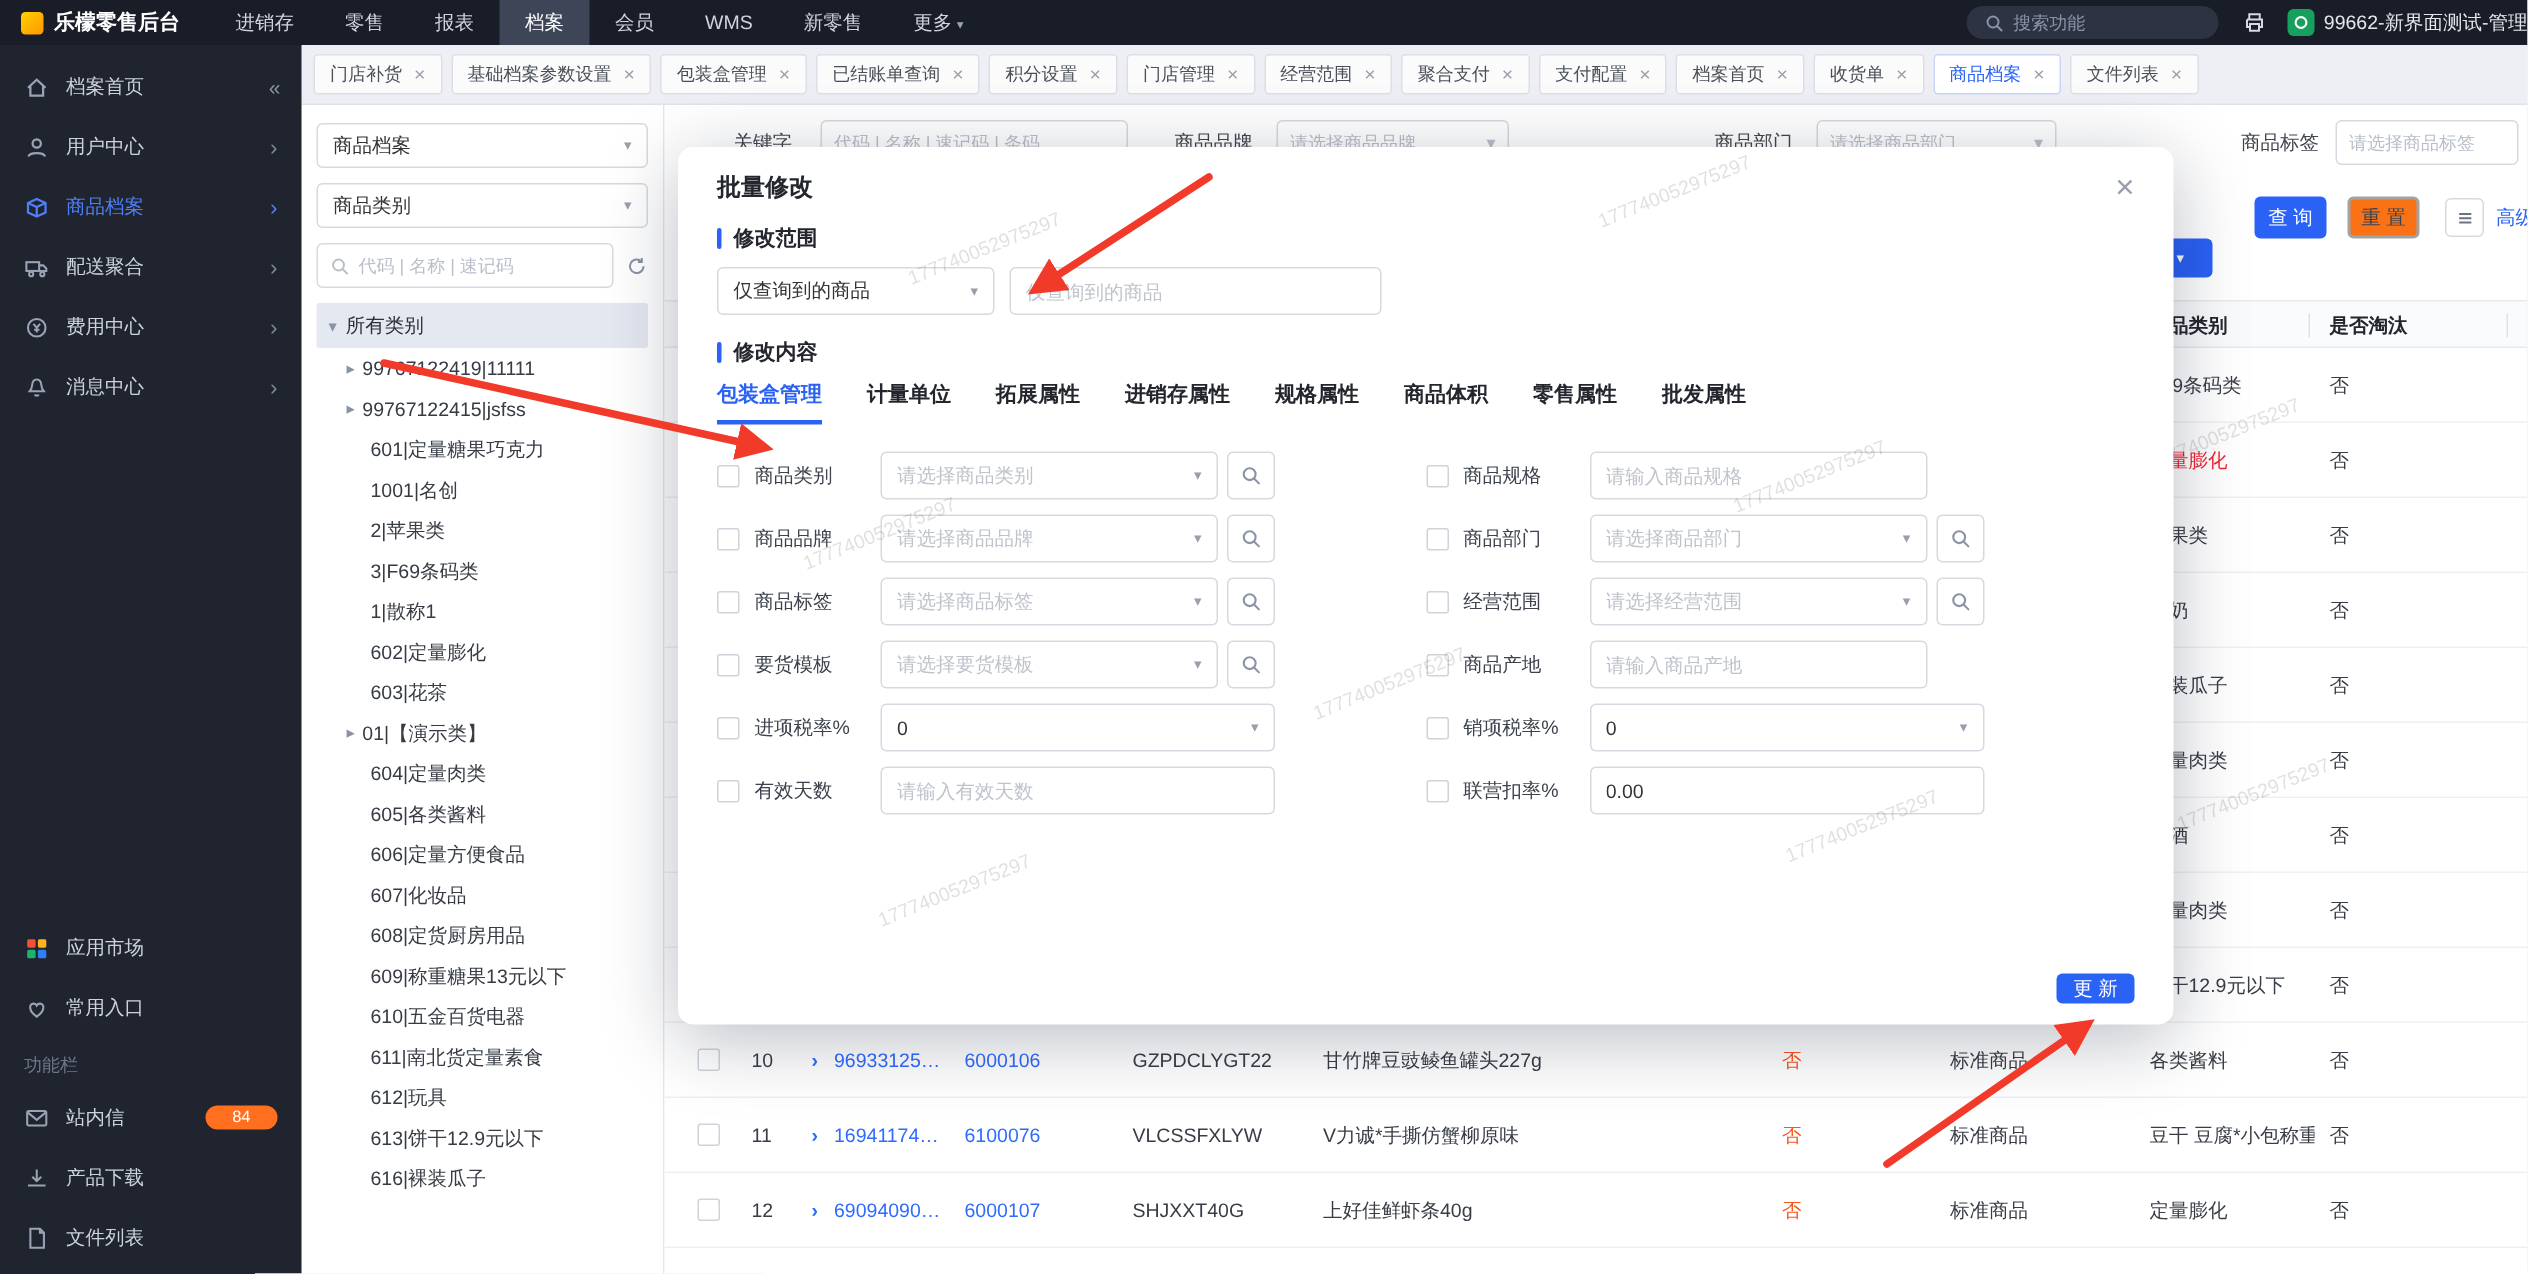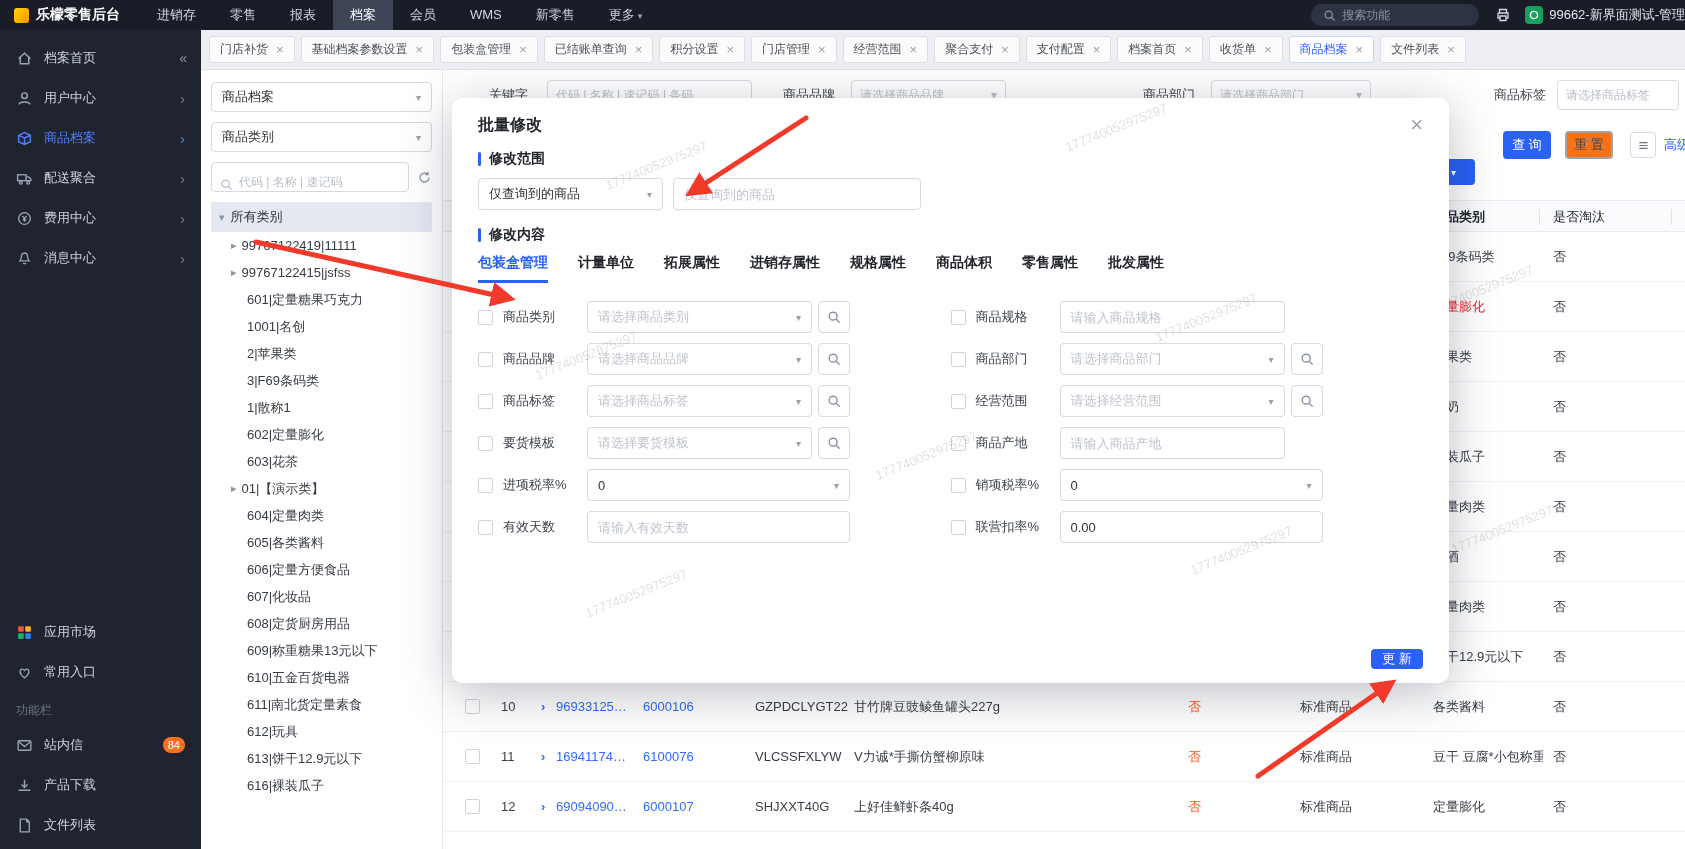--- a/index.html
+++ b/index.html
@@ -23,37 +23,37 @@
 
 .sidebar{position:absolute;top:30px;left:0;width:201px;height:819px;background:#20242f;z-index:25;padding-top:8px}
 .side-item{height:40px;display:flex;align-items:center;gap:11px;padding:0 16px;color:#ccd2de;font-size:13px;cursor:pointer}
 .s-icon{width:17px;height:17px;color:#9aa3b5;flex:none}
 .side-item .chev{margin-left:auto;color:#7e8798;font-size:15px}
 .side-item.selected{color:#4e7ef9}
 .side-item.selected .s-icon,.side-item.selected .chev{color:#4e7ef9}
 .collapse{margin-left:auto;color:#8a93a5;font-size:14px;letter-spacing:-2px;cursor:pointer}
 .side-bottom{position:absolute;left:0;right:0;bottom:4px}
 .fn-label{padding:10px 16px 6px;color:#6e7687;font-size:12px}
-.badge{margin-left:auto;background:#ff6f1f;color:#fff;font-size:11px;border-radius:9px;padding:1px 5px;line-height:14px}
+.badge{margin-left:auto;background:#ff6f1f;color:#fff;font-size:11px;border-radius:9px;padding:1px 18px;line-height:14px}
 
 .main{position:absolute;left:201px;top:30px;right:0;bottom:0;display:flex;flex-direction:column}
 .tabbar{height:40px;background:#edeff4;border-bottom:1px solid #e0e3e9;display:flex;align-items:center;
   padding:0 8px;gap:6px;overflow:hidden;flex:none}
 .tab{height:27px;display:inline-flex;align-items:center;gap:8px;background:#fbfbfc;border:1px solid #dcdfe6;
   border-radius:3px;padding:0 10px;font-size:12px;color:#495057;white-space:nowrap;cursor:pointer;flex:none}
 .tab.active{color:#2a62f6;background:#fff;border-color:#c9d6f5}
 .tab .x{color:#9aa0ab;font-size:13px;cursor:pointer}
 .workspace{flex:1;display:flex;min-height:0}
 
 .tree-panel{width:242px;background:#fff;border-right:1px solid #e3e6ec;padding:12px 10px 0;flex:none;overflow:hidden}
 .combo{height:30px;border:1px solid #d5d9e0;border-radius:4px;display:flex;align-items:center;justify-content:space-between;
   padding:0 10px;font-size:13px;color:#333;margin-bottom:10px;background:#fff;cursor:pointer}
 .combo .car,.sel .car{color:#99a0ab;font-size:10px}
 .searchrow{display:flex;align-items:center;gap:8px;margin-bottom:10px}
-.search-box{flex:1;height:30px;border:1px solid #d5d9e0;border-radius:4px;display:flex;align-items:flex-end;gap:6px;
+.search-box{flex:1;height:30px;border:1px solid #d5d9e0;border-radius:4px;display:flex;align-items:center;gap:6px;
   padding:0 8px;color:#b9bfc9;font-size:12px;cursor:text}
 .refresh{color:#8a93a5;flex:none;cursor:pointer}
 .tree-root{height:30px;background:#e4e8f1;display:flex;align-items:center;gap:6px;padding:0 8px;font-size:13px;
   color:#2b2f36;border-radius:2px;cursor:pointer}
 .tree-item{height:27px;display:flex;align-items:center;font-size:13px;color:#363b44;padding-left:36px;cursor:pointer;white-space:nowrap}
 .tree-item.exp{padding-left:20px;gap:5px}
 .caret{color:#8a93a5;font-size:11px}
 
 .table-area{flex:1;position:relative;background:#fff;overflow:hidden}
 .q-label{position:absolute;font-size:13px;color:#40454d;line-height:30px;height:30px;white-space:nowrap}
@@ -72,21 +72,21 @@
 .thead span{position:absolute;line-height:32px;white-space:nowrap}
 .vdiv{position:absolute;top:8px;width:1px;height:16px;background:#dfe2e8}
 .trow{position:absolute;left:0;right:0;height:50px;border-bottom:1px solid #eef0f3;font-size:13px;color:#383d46}
 .trow span{position:absolute;line-height:50px;white-space:nowrap}
 .trow .cb{left:22px;top:17px;width:15px;height:15px;border:1px solid #cfd3da;border-radius:2px;background:#fff;line-height:normal;cursor:pointer}
 .c-seq{left:58px}
 .c-exp{left:98px;color:#2f6bff;font-weight:bold;cursor:pointer}
 .c-code{left:113px;color:#2f6bff;cursor:pointer}
 .c-sku{left:200px;color:#2f6bff;cursor:pointer}
 .c-spec{left:312px}
-.c-name{left:411px;width:215px;overflow:hidden}
+.c-name{left:439px;width:215px;overflow:hidden}
 .c-flag{left:745px;color:#fa541c}
 .c-type{left:857px}
 .c-cat{left:990px;width:110px;overflow:hidden}
 .c-obs{left:1110px}
 .c-cat.hl{color:#f5222d}
 
 .modal{position:absolute;left:452px;top:98px;width:997px;height:585px;background:#fff;border-radius:10px;
   box-shadow:0 10px 50px rgba(15,23,42,.28);z-index:40;padding:0 26px}
 .m-head{height:44px;display:flex;align-items:center;justify-content:space-between;padding-top:10px}
 .m-title{font-size:16px;font-weight:bold;color:#23262d}
@@ -433,21 +433,21 @@
             <path d="M3 4.5 H13 M3 8 H13 M3 11.5 H13"></path>
           </svg>
       </div>
       <span class="adv" style="left:1221px;top:61px">高级</span>
       <div class="bulk-btn" style="left:989px;top:89px">
         <span>▾</span>
       </div>
 
       <div class="thead">
         <span class="c-cat th" style="font-weight:bold">商品类别</span>
-        <span class="c-obs th" style="font-weight:normal">是否淘汰</span>
+        <span class="c-obs th" style="font-weight:bold">是否淘汰</span>
         <i class="vdiv" style="left:1096px"></i>
           <i class="vdiv" style="left:1228px"></i>
       </div>
 
       <div class="trow" style="top:162px">
           <span class="c-cat">F69条码类</span>
           <span class="c-obs">否</span>
         </div>
       <div class="trow" style="top:212px">
           <span class="c-cat hl">定量膨化</span>

